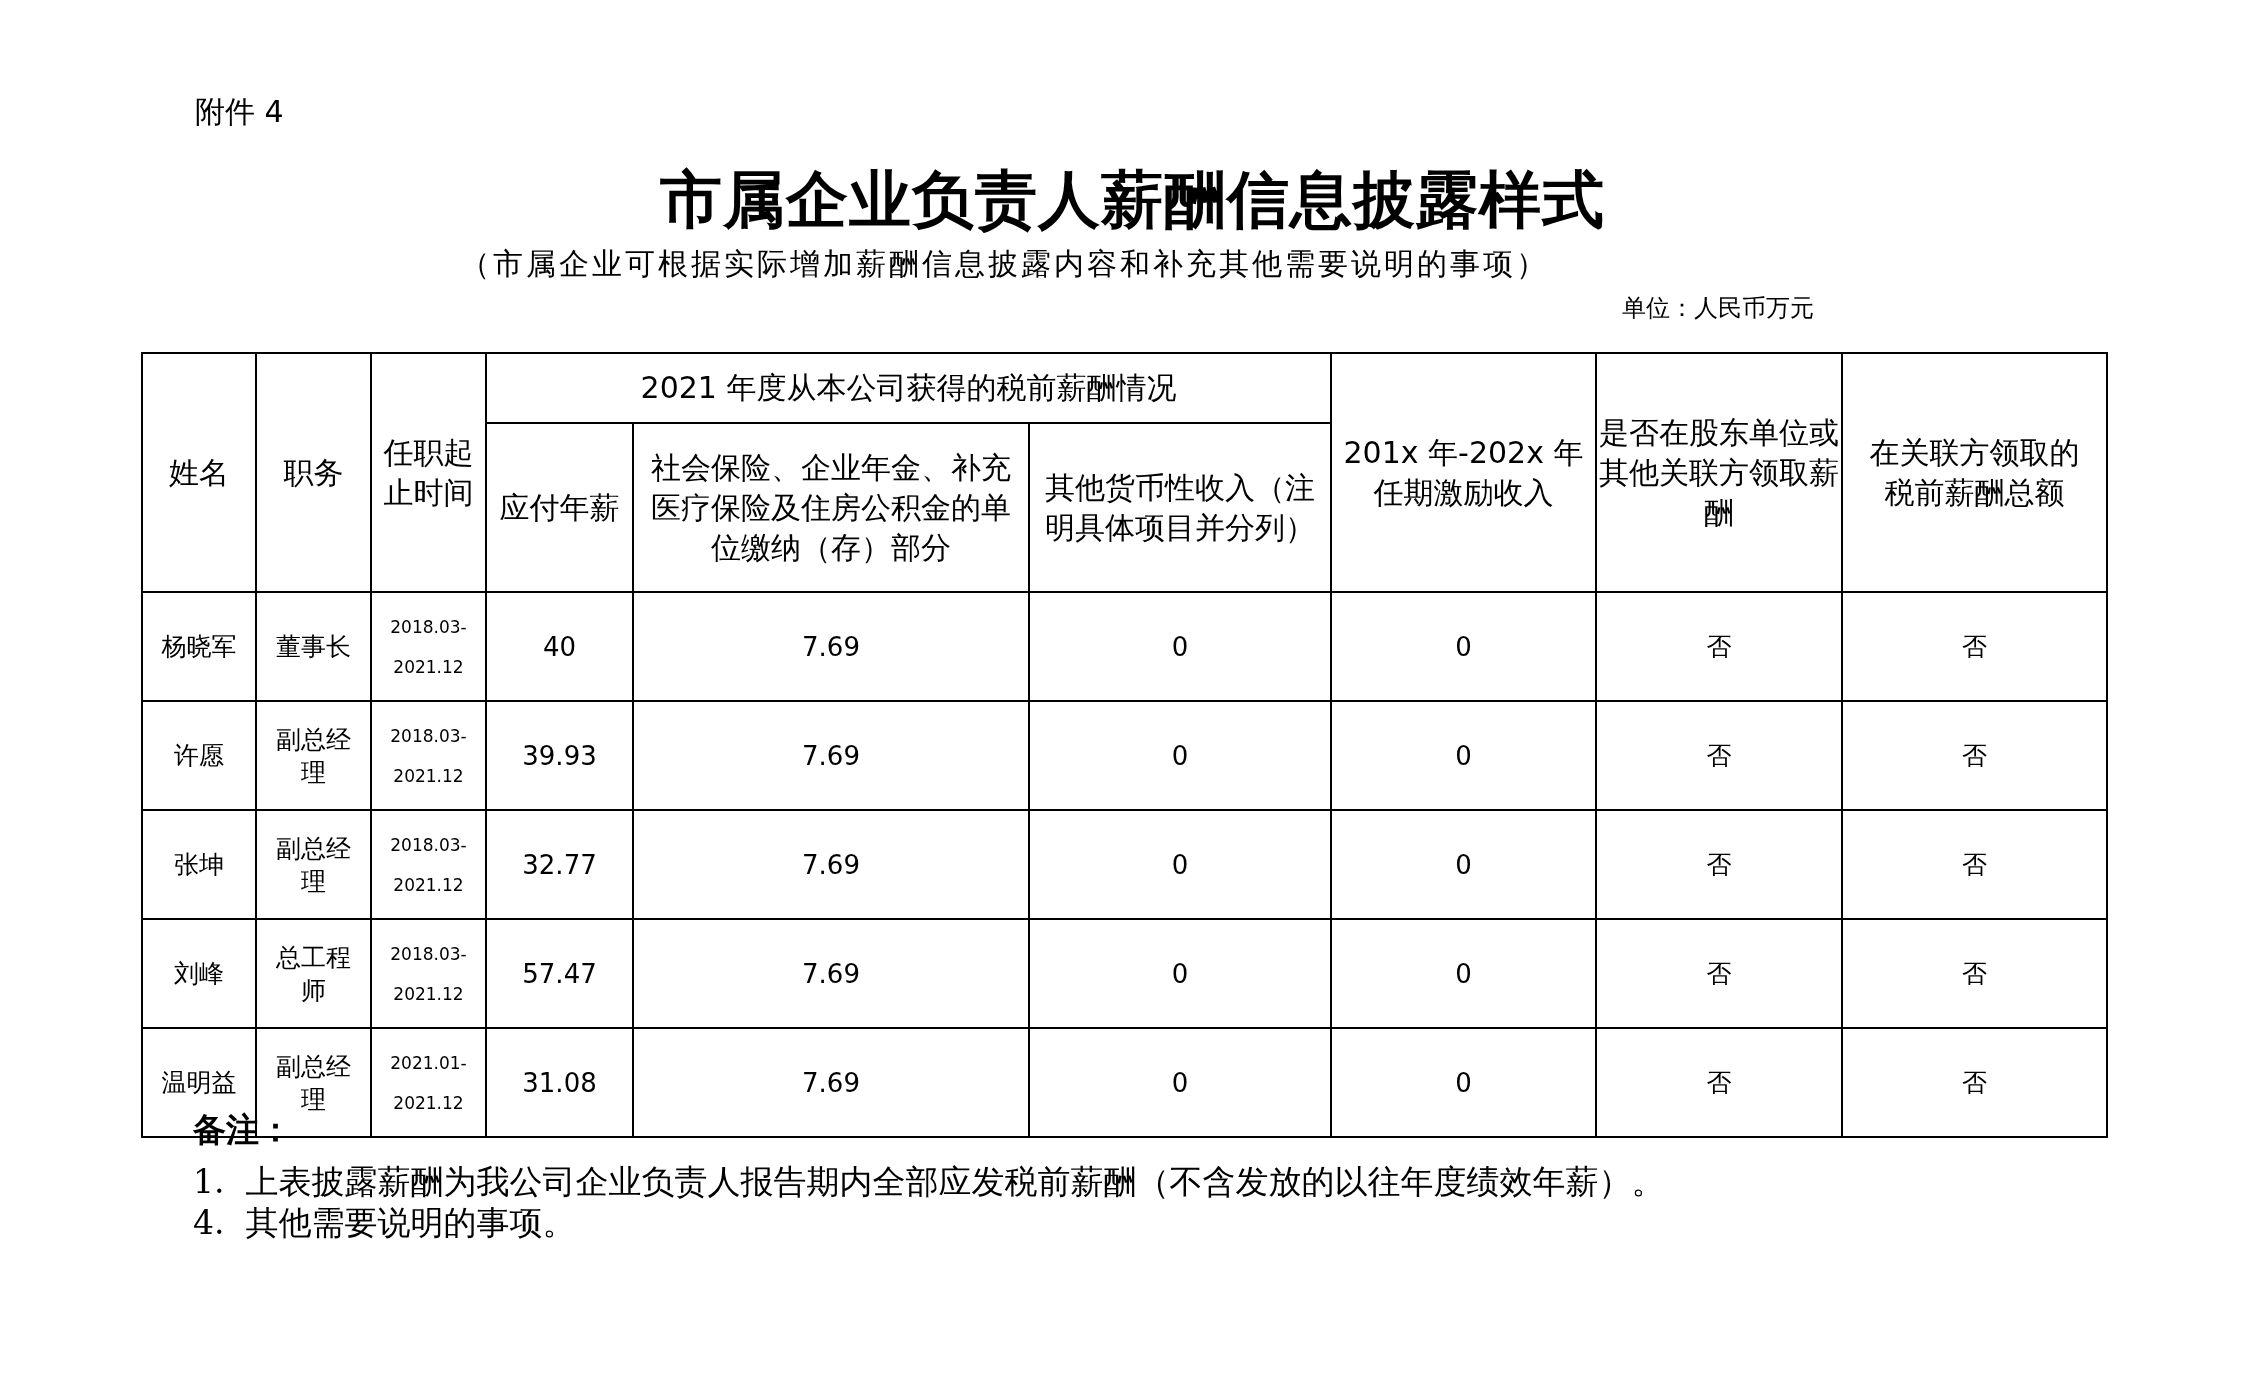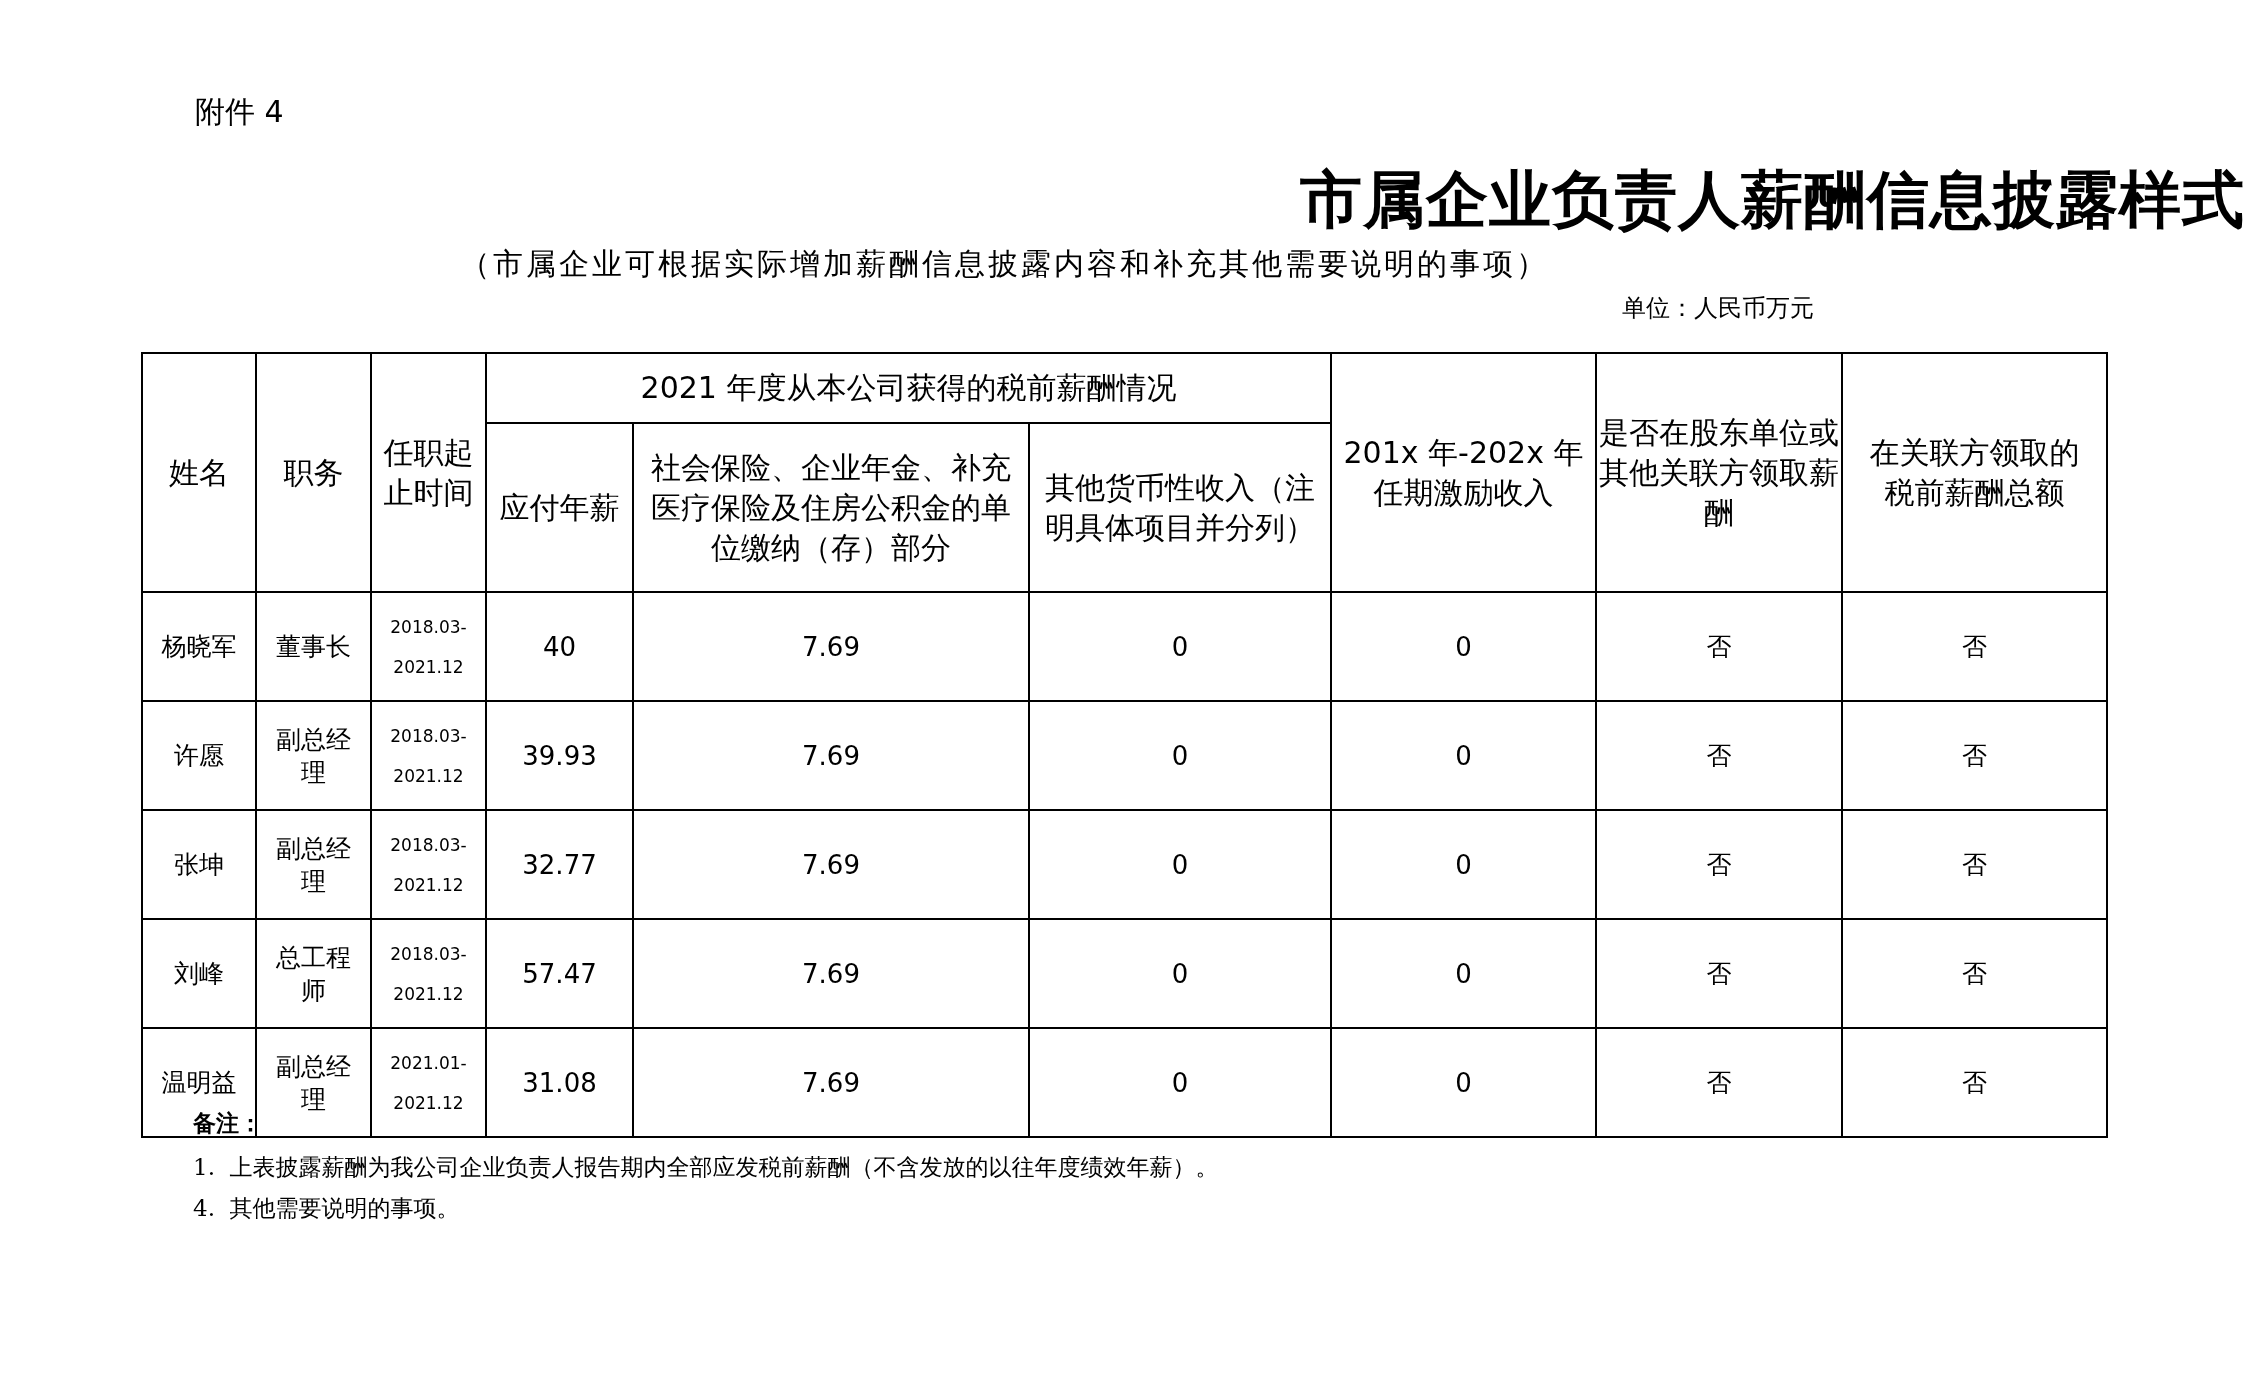--- a/index.html
+++ b/index.html
@@ -2,21 +2,21 @@
 <html><head>
 <meta charset="utf-8">
 <style>
   html, body { margin: 0; padding: 0; background: #ffffff; }
   body {
     width: 2245px; height: 1391px; position: relative; overflow: hidden;
     font-family: "DejaVu Sans", "Liberation Sans", sans-serif; color: #000;
   }
   .attachment { position: absolute; left: 195px; top: 92px; font-size: 30px; }
   .title {
-    position: absolute; left: 0; width: 2245px; top: 158px; text-align: right;
+    position: absolute; left: 0; width: 2245px; top: 158px; text-align: center;
     font-family: "DejaVu Serif", "Liberation Serif", serif; font-weight: bold;
     font-size: 62px; letter-spacing: 1px; padding-left: 20px; box-sizing: border-box;
   }
   .subtitle {
     position: absolute; left: 0; width: 1939px; top: 244px; text-align: center;
     font-family: "DejaVu Serif", "Liberation Serif", serif; font-size: 30px; letter-spacing: 3px;
     padding-left: 70px; box-sizing: border-box;
   }
   .unit {
     position: absolute; left: 1622px; top: 292px;
@@ -29,21 +29,21 @@
   table.main td, table.main th {
     border: 2px solid #000; text-align: center; vertical-align: middle;
     padding: 12px; font-weight: normal;
   }
   th { font-size: 30px; line-height: 40px; }
   td { font-size: 25px; height: 83px; }
   td.date { font-size: 17px; line-height: 40px; }
   td.num { font-size: 26px; }
   .notes {
     position: absolute; left: 193px; top: 1108px;
-    font-family: "DejaVu Serif", "Liberation Serif", serif; font-size: 23px;
+    font-family: "DejaVu Serif", "Liberation Serif", serif; font-size: 33px;
   }
   .notes .hdr { font-weight: bold; margin-bottom: 8px; font-family: "DejaVu Sans", sans-serif; }
   .notes .line { height: 41px; line-height: 41px; white-space: nowrap; }
   .blank { display: inline-block; border-bottom: 2px solid #000; height: 22px; vertical-align: baseline; }
 </style>
 </head>
 <body>
 
 <div class="attachment">附件 4</div>
 <div class="title">市属企业负责人薪酬信息披露样式</div>

